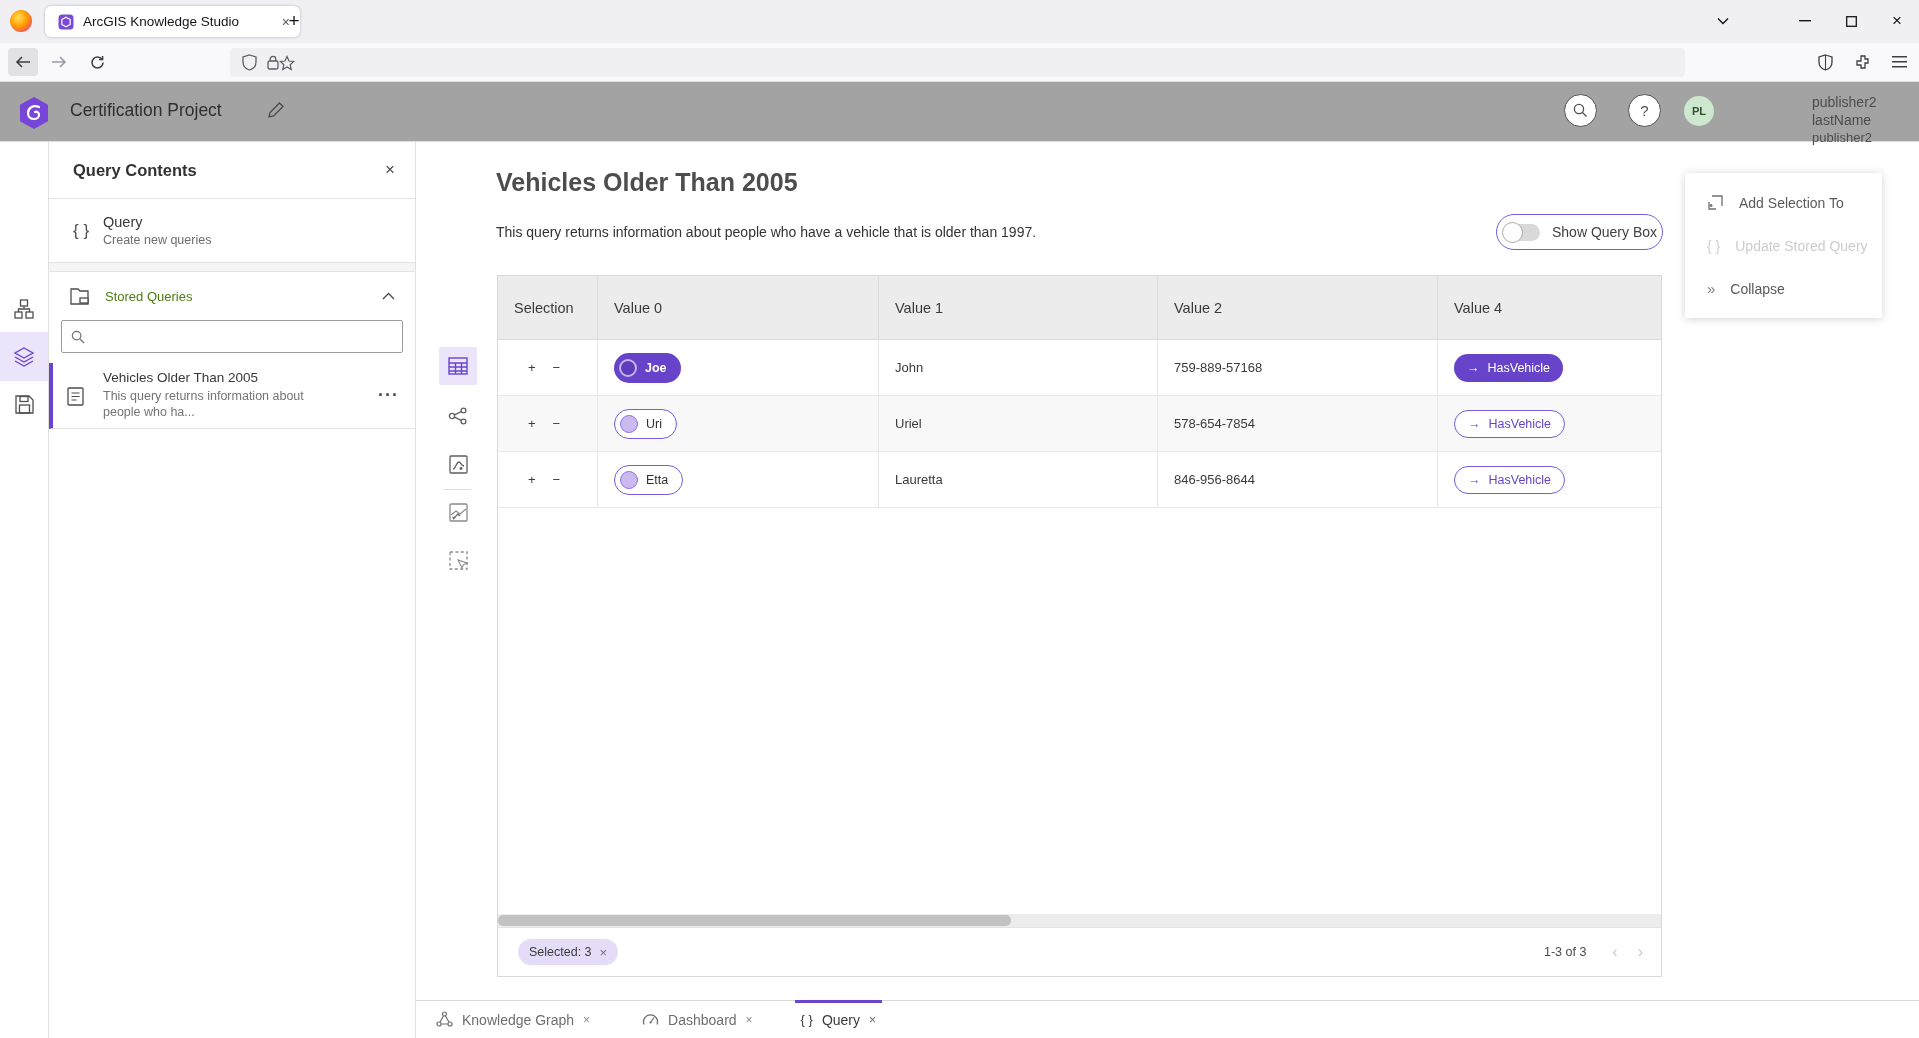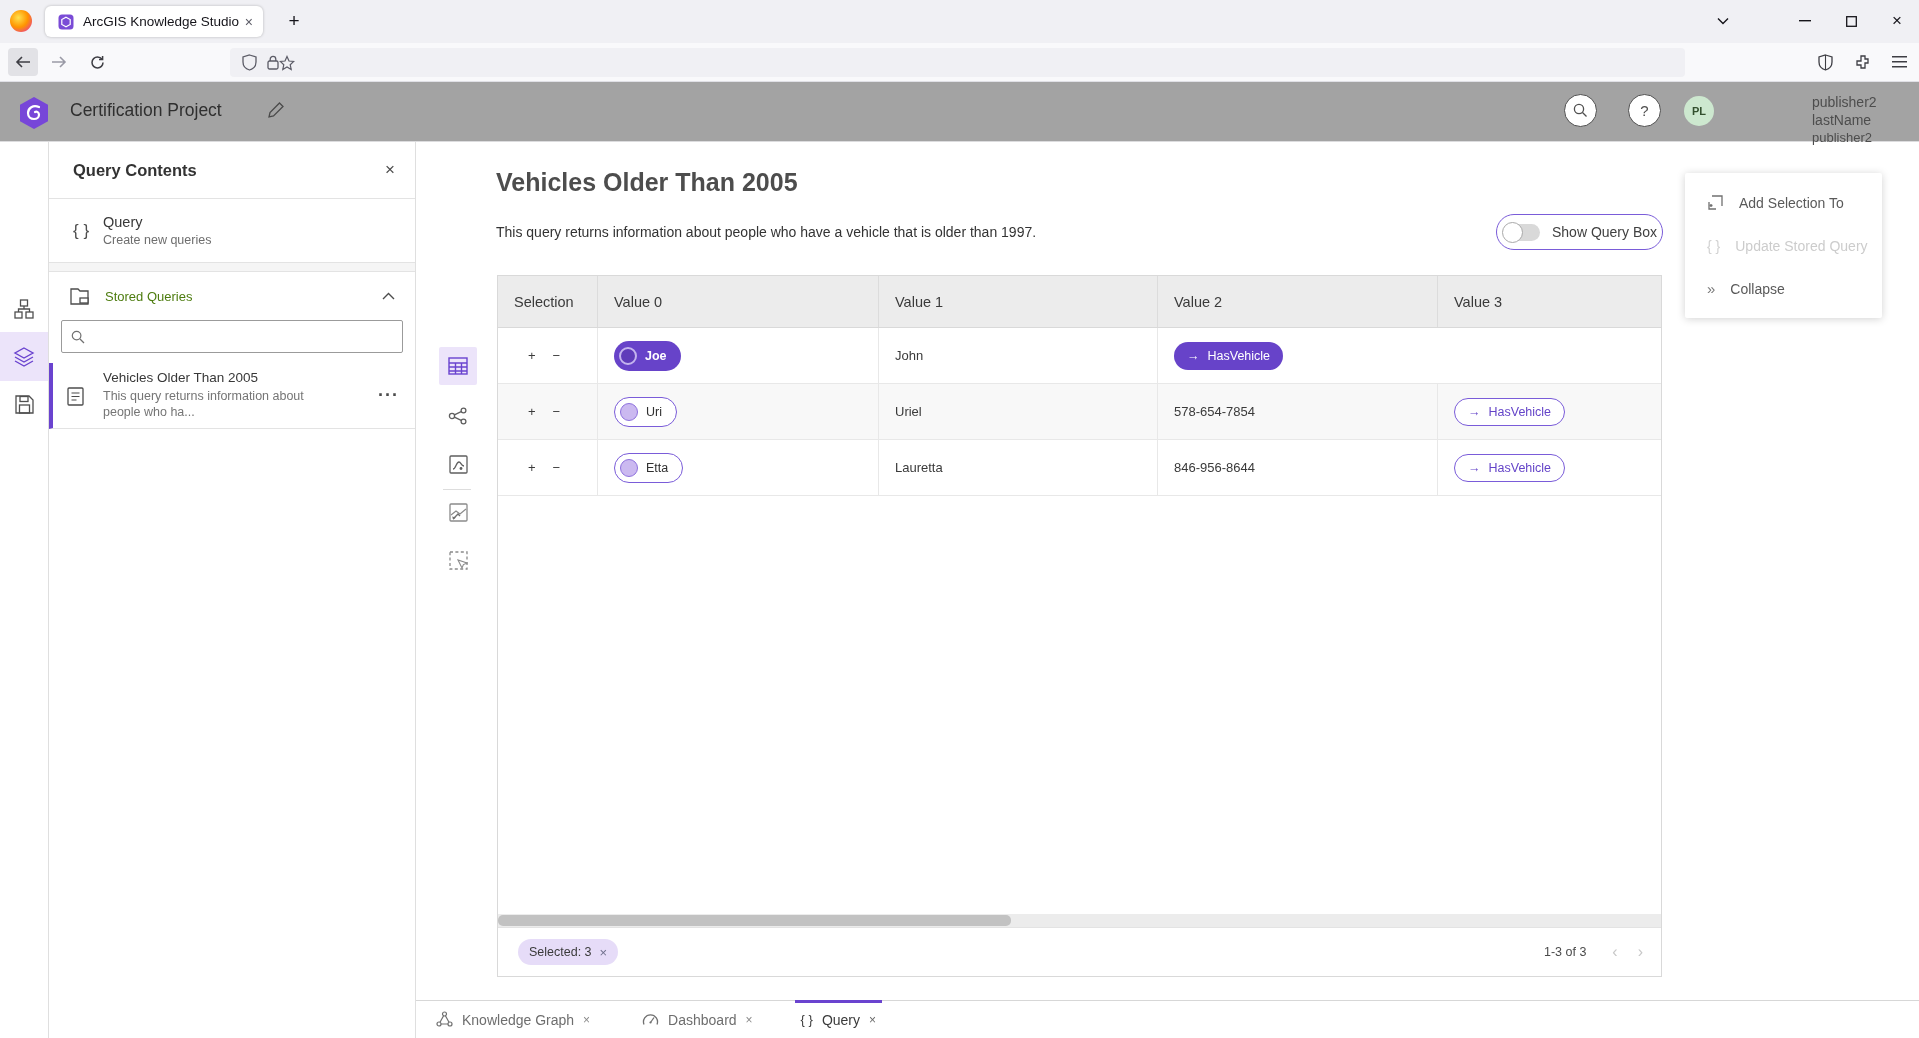--- a/index.html
+++ b/index.html
@@ -3,21 +3,21 @@
 <meta charset="utf-8">
 <style>
   * { box-sizing: border-box; margin: 0; padding: 0; }
   body { margin:0; background:#ddd; font-family:"Liberation Sans", sans-serif; }
   .screen { position:relative; width:1919px; height:1038px; background:#fff; overflow:hidden; }
 
   
   .tabbar { position:absolute; left:0; top:0; width:1919px; height:43px; background:#f0f0f4; }
   .ff-ball { position:absolute; left:10px; top:10px; width:22px; height:22px; border-radius:50%;
     background: radial-gradient(circle at 38% 35%, #ffe14d 0%, #ff9500 48%, #f0536b 78%, #b5007f 100%); }
-  .btab { position:absolute; left:45px; top:6px; width:218px; height:31px; background:#fff; border-radius:6px;
+  .btab { position:absolute; left:45px; top:6px; width:255px; height:31px; background:#fff; border-radius:6px;
     box-shadow:0 0 3px rgba(0,0,0,.25); display:flex; align-items:center; padding:0 10px 0 13px; }
   .btab .title { font-size:13.5px; color:#15141a; flex:1; margin-left:9px; white-space:nowrap; overflow:hidden; }
   .glyph { color:#5b5b66; font-size:14px; line-height:1; }
   .newtab { position:absolute; left:281px; top:8px; width:26px; height:26px; display:flex; align-items:center;
     justify-content:center; font-size:19px; font-weight:300; color:#15141a; }
   .tabctl { position:absolute; top:8px; width:30px; height:26px; display:flex; align-items:center; justify-content:center; color:#15141a; }
   .win-close { font-size:17px; font-weight:300; }
 
   .toolbar { position:absolute; left:0; top:43px; width:1919px; height:39px; background:#f9f9fb; border-bottom:1px solid #e0e0e6; }
   .navbtn { position:absolute; top:5px; width:30px; height:28px; display:flex; align-items:center; justify-content:center; border-radius:4px; }
@@ -72,21 +72,21 @@
   
   .main-title { position:absolute; left:496px; top:168px; font-size:25px; font-weight:700; color:#4d4d4d; }
   .main-desc { position:absolute; left:496px; top:224px; font-size:14px; color:#333; }
   .toggle-pill { position:absolute; left:1496px; top:214px; width:167px; height:36px; border:1.5px solid #7a5cd9; border-radius:18px;
     display:flex; align-items:center; padding-left:8px; background:#fff; }
   .switch { position:relative; width:35px; height:17px; background:#d9d9d9; border-radius:9px; }
   .switch .knob { position:absolute; left:-3px; top:-2px; width:21px; height:21px; background:#fff; border:1px solid #a9a9a9; border-radius:50%; }
   .toggle-pill .lbl { margin-left:12px; font-size:14px; color:#404040; }
 
   .tablebox { position:absolute; left:497px; top:275px; width:1165px; height:702px; border:1px solid #d9d9d9; display:flex; flex-direction:column; background:#fff; }
-  .thead { height:52px; background:#ececec; border-bottom:1px solid #d9d9d9; display:grid; grid-template-columns:100px 281px 279px 280px 224px; }
+  .thead { height:64px; background:#ececec; border-bottom:1px solid #d9d9d9; display:grid; grid-template-columns:100px 281px 279px 280px 224px; }
   .thead .c { display:flex; align-items:center; padding-left:16px; font-size:14.5px; color:#3a3a3a; border-right:1px solid #dcdcdc; }
   .thead .c:last-child { border-right:none; }
   .trow { height:56px; border-bottom:1px solid #e8e8e8; display:grid; grid-template-columns:100px 281px 279px 280px 224px; background:#fff; }
   .trow.alt { background:#f8f8f8; }
   .trow .c { display:flex; align-items:center; padding-left:16px; font-size:13px; color:#3a3a3a; border-right:1px solid #e8e8e8; }
   .trow .c:last-child { border-right:none; }
   .selc { gap:17px; padding-left:30px !important; font-size:15px; color:#4f4f4f; }
   .epill { display:inline-flex; align-items:center; height:30px; border-radius:15px; padding:0 14px 0 5px; gap:8px; }
   .epill.fill { background:#6743c9; color:#fff; }
   .epill.line { background:#fff; border:1.5px solid #7a5cd9; color:#303030; }
@@ -358,35 +358,36 @@
       </span>
     <span class="lbl">Show Query Box</span>
   </div>
 
   <div class="tablebox">
     <div class="thead">
       <span class="c">Selection</span>
       <span class="c">Value 0</span>
       <span class="c">Value 1</span>
       <span class="c">Value 2</span>
-      <span class="c">Value 3</span>
+      <span class="c">Value 4</span>
     </div>
 
     <div class="trow">
       <span class="c selc">
         <span>+</span>
         <span>−</span>
       </span>
       <span class="c">
           <span class="epill fill">
             <span class="circ"></span>
             <span class="nm">Joe</span>
           </span>
         </span>
       <span class="c">John</span>
+      <span class="c">759-889-57168</span>
       <span class="c">
           <span class="rpill fill">
             <span>→</span>
             <span>HasVehicle</span>
           </span>
         </span>
     </div>
 
     <div class="trow alt">
       <span class="c selc">

